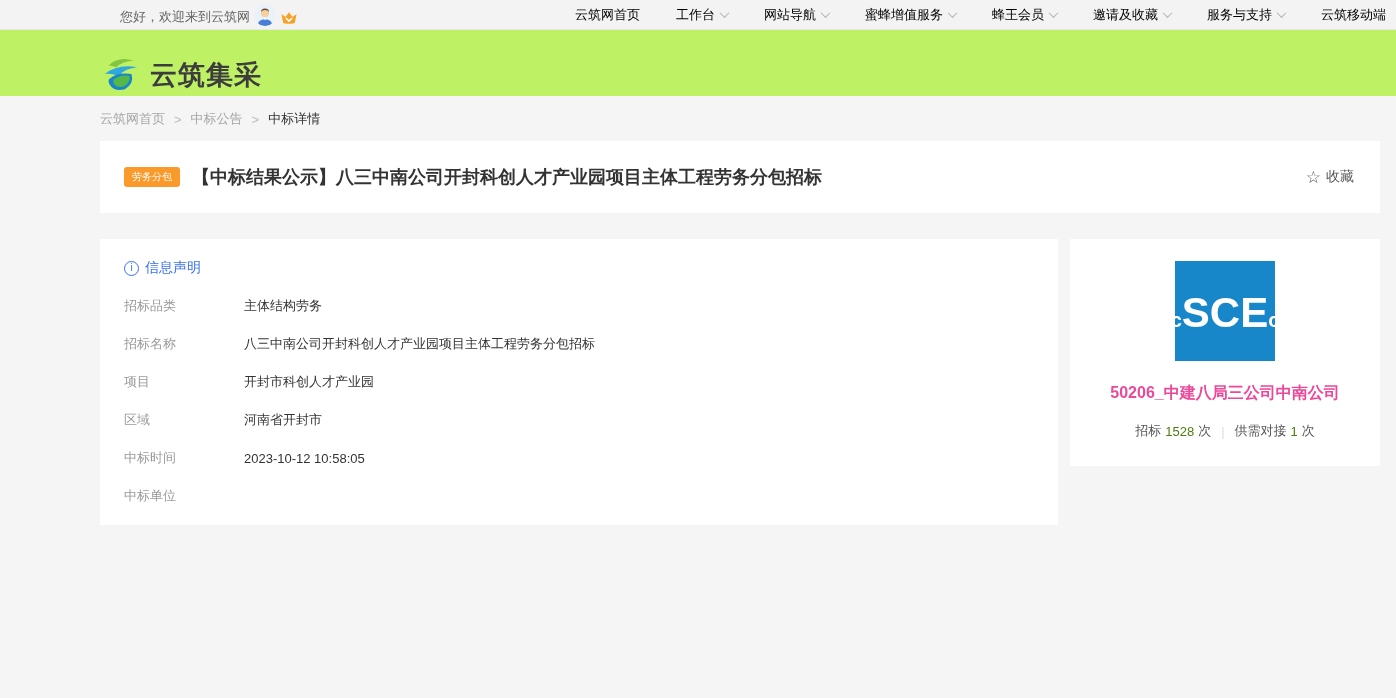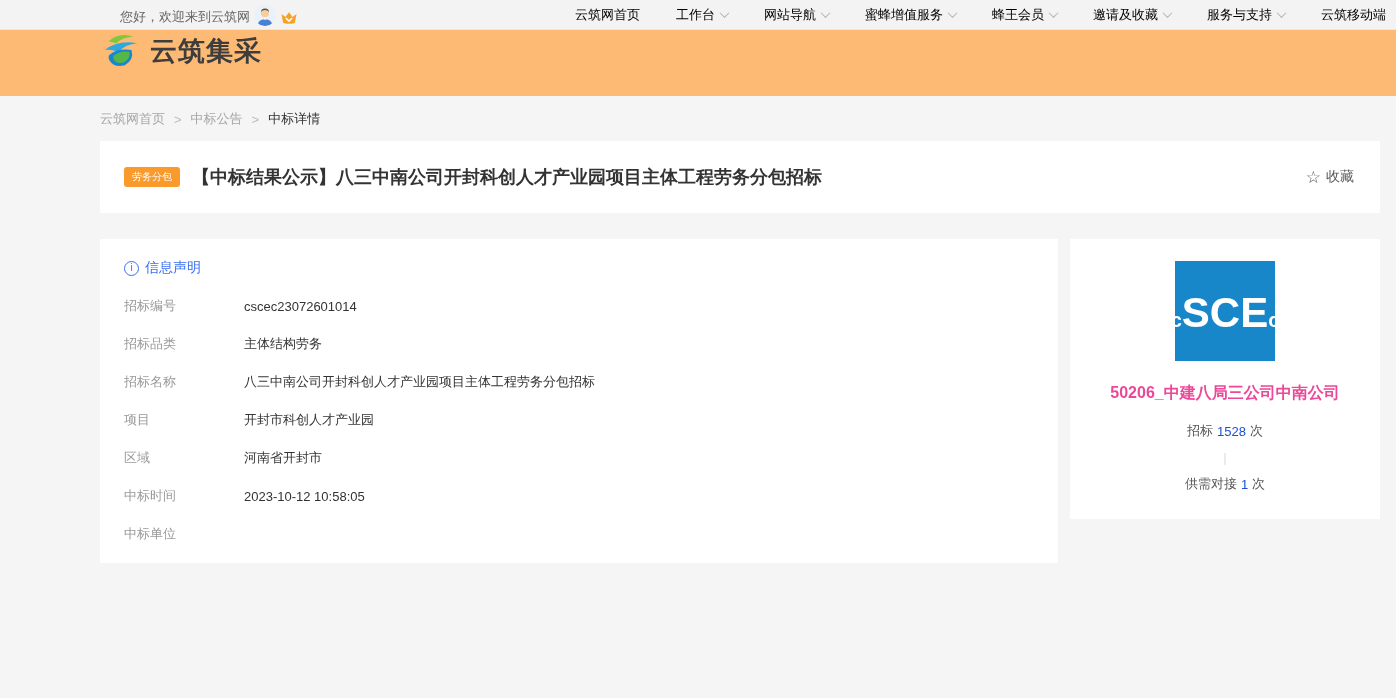--- a/index.html
+++ b/index.html
@@ -16,21 +16,21 @@
     padding: 0 10px 0 100px; font-size: 13px; color: #666;
   }
   .topbar-left { display: flex; align-items: flex-end; gap: 4px; margin-left: 20px; }
   .topbar-left .greeting { white-space: nowrap; }
   .avatar-wrap { width: 22px; height: 22px; border-radius: 50%; overflow: hidden; display: inline-flex; }
   .crown-wrap { display: inline-flex; align-items: center; }
   .topbar-right { display: flex; align-items: center; gap: 36px; }
   .topnav-item { display: flex; align-items: center; gap: 6px; color: #000000; cursor: pointer; white-space: nowrap; }
   .caret { width: 7px; height: 7px; border-right: 1px solid #b3b3b3; border-bottom: 1px solid #b3b3b3; transform: rotate(45deg) translate(-1px,-1px); }
   
-  .site-header { background: #fdba74; height: 66px; display: flex; align-items: flex-start; }
+  .site-header { background: #bef264; height: 66px; display: flex; align-items: flex-end; }
   .container { width: 1280px; margin-left: 100px; }
   .logo { display: flex; align-items: center; gap: 8px; cursor: pointer; }
   .logo-text { font-size: 27px; font-weight: bold; color: #3d3d3d; letter-spacing: 1px; }
   
   .page { background: #f5f5f6; padding-bottom: 40px; }
   .breadcrumb { padding: 14px 0 13px; font-size: 13px; color: #a6a6a6; display: flex; gap: 9px; align-items: center; }
   .breadcrumb .crumb { cursor: pointer; }
   .breadcrumb .sep { color: #bbb; }
   .breadcrumb .current { color: #333; }
   .title-card { background: #fff; min-height: 72px; display: flex; align-items: center; padding: 0 26px 0 24px; }
@@ -49,23 +49,23 @@
   .field-label { width: 120px; color: #999; flex: none; }
   .field-value { color: #333; }
   .win-table { width: 100%; border-collapse: collapse; margin: 14px 0 18px; font-size: 13px; border: 1px solid #ebebeb; }
   .win-table th { background: #fafafa; color: #999; font-weight: normal; text-align: left; height: 42px; padding: 0 12px; }
   .win-table td { color: #333; height: 46px; padding: 0 12px; border-top: 1px solid #ebebeb; background: #fff; }
   .col-no { width: 205px; }
   
   .right-card { width: 310px; background: #fff; padding: 22px 20px 26px; text-align: center; }
   .cscec-logo { width: 100px; height: 100px; display: inline-block; }
   .company-name { font-size: 16px; font-weight: bold; color: #ec4899; margin-top: 18px; white-space: nowrap; }
-  .company-stats { margin-top: 18px; font-size: 13px; color: #555; display: flex; justify-content: center; align-items: center; gap: 10px; flex-direction: column; }
+  .company-stats { margin-top: 18px; font-size: 13px; color: #555; display: flex; justify-content: center; align-items: center; gap: 10px; }
   .stat { display: flex; gap: 4px; align-items: center; cursor: pointer; }
-  .stat-num { color: #1d4ed8; }
+  .stat-num { color: #4d7c0f; }
   .stat-divider { color: #ddd; }
 </style>
 </head>
 <body>
 
 <div class="topbar">
   <div class="topbar-left">
     <span class="greeting">您好，欢迎来到云筑网</span>
     <span class="avatar-wrap">
       <svg viewBox="0 0 24 24" width="22" height="22">
@@ -160,24 +160,20 @@
 
     <div class="content">
 
       <section class="left-card">
         <div class="info-declare">
           <i class="info-icon">i</i>
           <span>信息声明</span>
         </div>
 
         <div class="field-row">
-          <div class="field-label">招标编号</div>
-          <div class="field-value">cscec23072601014</div>
-        </div>
-        <div class="field-row">
           <div class="field-label">招标品类</div>
           <div class="field-value">主体结构劳务</div>
         </div>
         <div class="field-row">
           <div class="field-label">招标名称</div>
           <div class="field-value">八三中南公司开封科创人才产业园项目主体工程劳务分包招标</div>
         </div>
         <div class="field-row">
           <div class="field-label">项目</div>
           <div class="field-value">开封市科创人才产业园</div>

